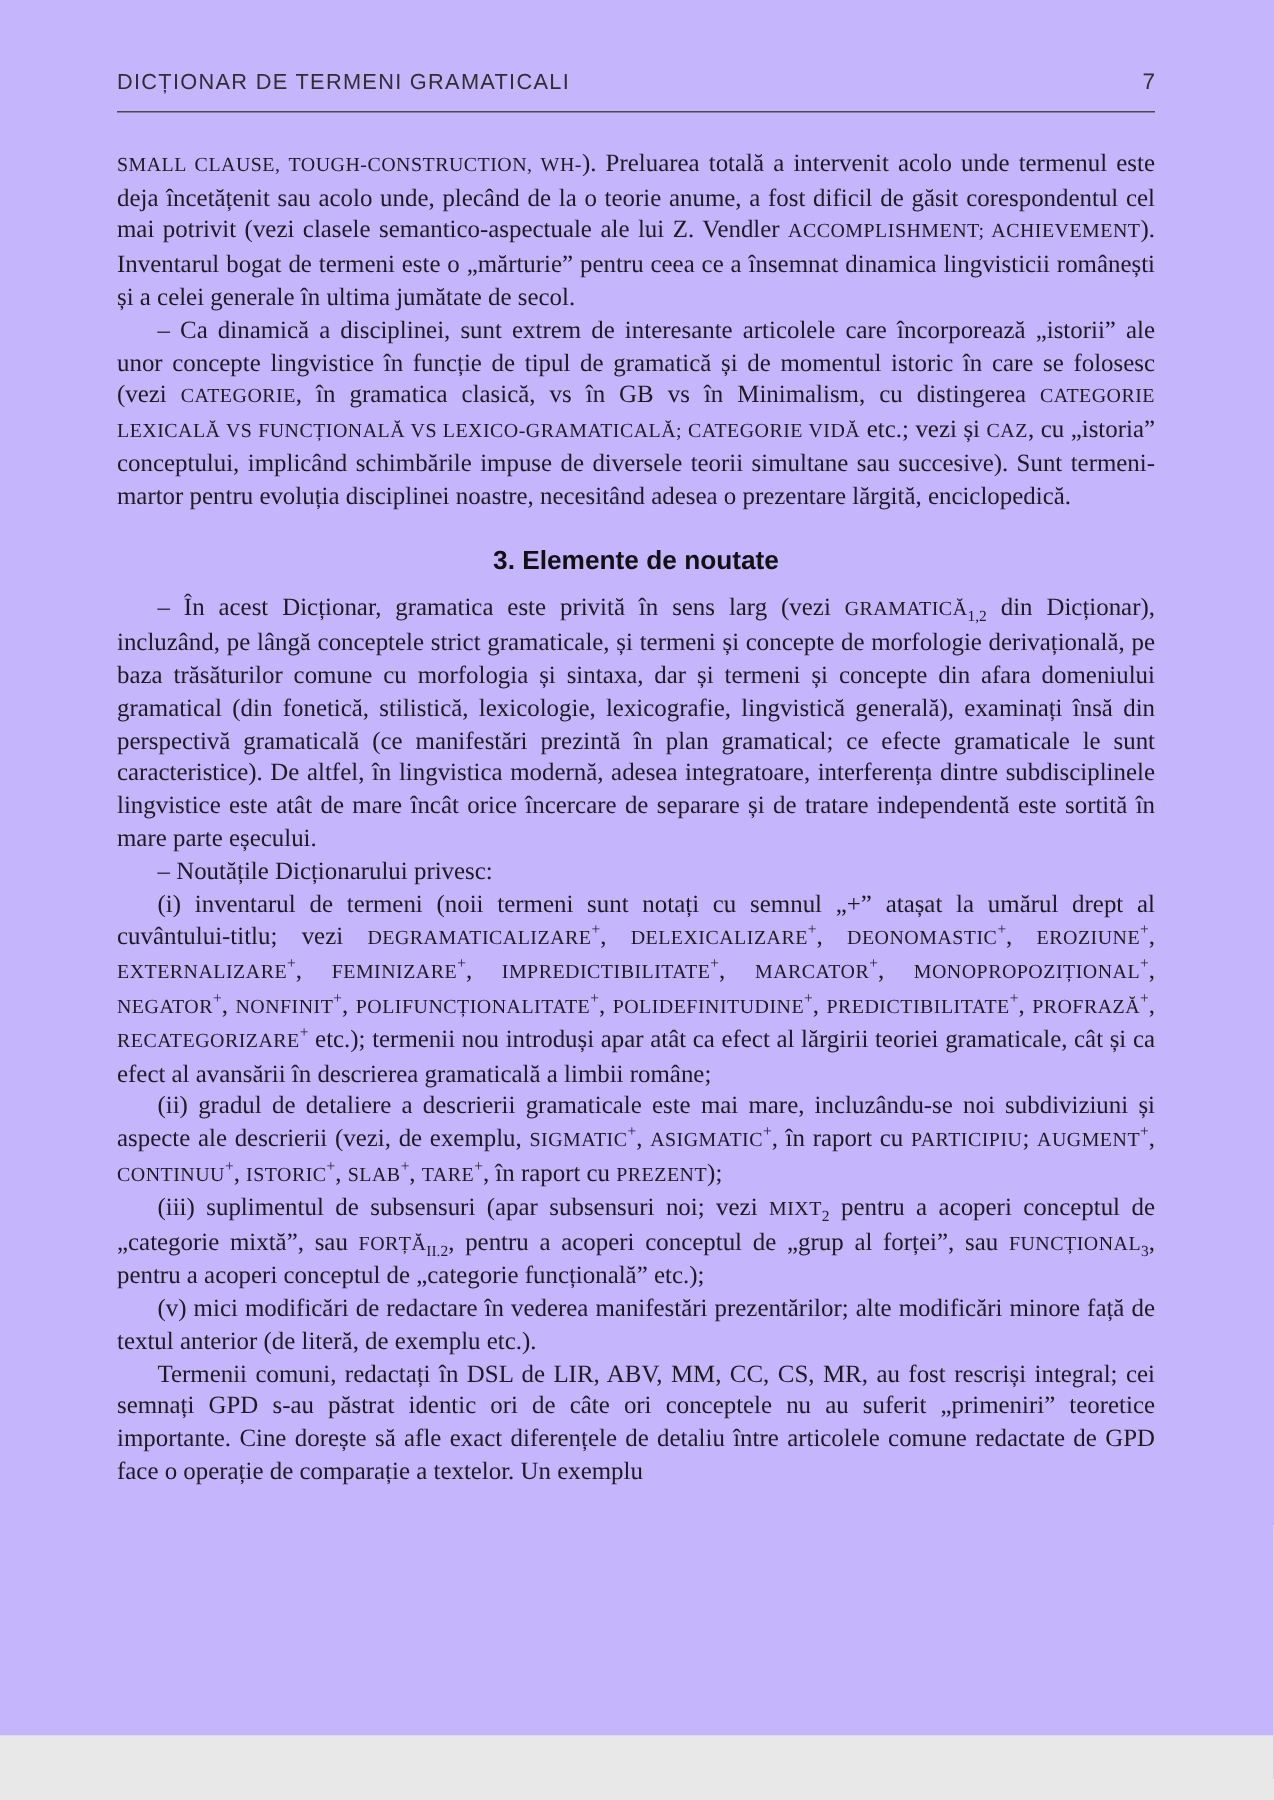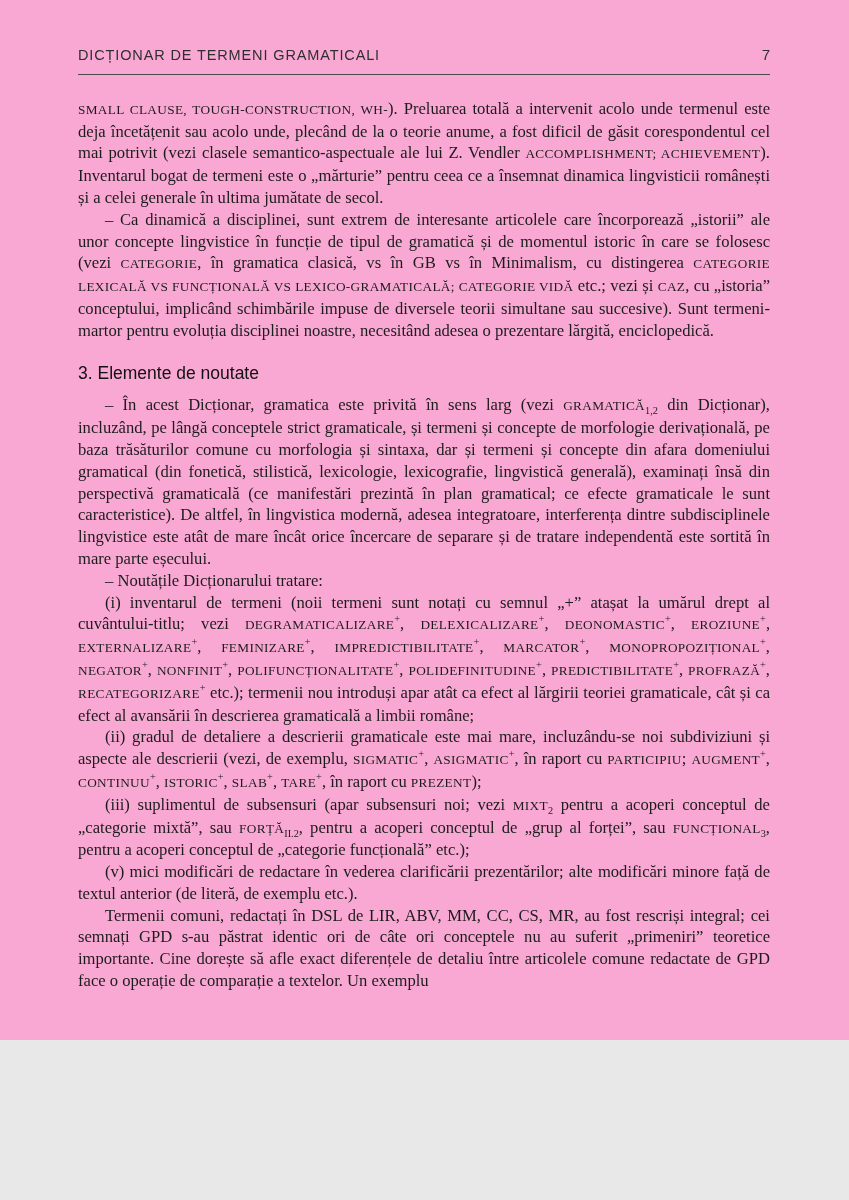--- a/index.html
+++ b/index.html
@@ -4,23 +4,23 @@
 <title>Dicționar de termeni gramaticali – p. 7</title>
 <style>
   html, body {
     margin: 0;
     padding: 0;
     background: #e8e8e8;
   }
   .page {
     position: relative;
     width: 849px;
-    height: 1040px;
+    height: 1157px;
     margin: 0 auto;
-    background: #f9a8d4;
+    background: #c4b5fd;
     box-sizing: border-box;
     padding: 44px 79px 50px 78px;
     font-family: "Liberation Serif", "DejaVu Serif", serif;
     font-size: 16.6px;
     line-height: 21.8px;
     color: #1c1c1c;
     overflow: hidden;
   }
   .page-header {
     display: flex;
@@ -42,24 +42,24 @@
     margin: 0;
     text-align: justify;
     text-indent: 27px;
   }
   .page-body p.noindent {
     text-indent: 0;
   }
   h2.section-heading {
     font-family: "Liberation Sans", "DejaVu Sans", sans-serif;
     font-size: 17.5px;
-    font-weight: 400;
+    font-weight: 700;
     color: #111;
     margin: 21px 0 10px 0;
-    text-align: left;
+    text-align: center;
   }
   
   .sc {
     font-size: 0.8em;
     letter-spacing: 0.025em;
   }
   .it {
   }
   .sup {
     vertical-align: super;
@@ -86,27 +86,27 @@
   <main class="page-body">
 
     <p class="noindent"><span class="sc it">SMALL CLAUSE, TOUGH-CONSTRUCTION, WH-</span><span>). Preluarea totală a intervenit acolo unde termenul este deja încetățenit sau acolo unde, plecând de la o teorie anume, a fost dificil de găsit corespondentul cel mai potrivit (vezi clasele semantico-aspectuale ale lui Z. Vendler </span><span class="sc it">ACCOMPLISHMENT; ACHIEVEMENT</span><span>). Inventarul bogat de termeni este o „mărturie” pentru ceea ce a însemnat dinamica lingvisticii românești și a celei generale în ultima jumătate de secol.</span></p>
 
     <p><span>– Ca dinamică a disciplinei, sunt extrem de interesante articolele care încorporează „istorii” ale unor concepte lingvistice în funcție de tipul de gramatică și de momentul istoric în care se folosesc (vezi </span><span class="sc">CATEGORIE</span><span>, în gramatica clasică, </span><span class="it">vs</span><span> în GB </span><span class="it">vs</span><span> în Minimalism, cu distingerea </span><span class="sc">CATEGORIE LEXICALĂ VS FUNCȚIONALĂ VS LEXICO-GRAMATICALĂ; CATEGORIE VIDĂ</span><span> etc.; vezi și </span><span class="sc">CAZ</span><span>, cu „istoria” conceptului, implicând schimbările impuse de diversele teorii simultane sau succesive). Sunt termeni-martor pentru evoluția disciplinei noastre, necesitând adesea o prezentare lărgită, enciclopedică.</span></p>
 
     <h2 class="section-heading">3. Elemente de noutate</h2>
 
     <p><span>– În acest </span><span class="it">Dicționar</span><span>, gramatica este privită în sens larg (vezi </span><span class="sc">GRAMATICĂ</span><span class="sub">1,2</span><span> din </span><span class="it">Dicționar</span><span>), incluzând, pe lângă conceptele strict gramaticale, și termeni și concepte de morfologie derivațională, pe baza trăsăturilor comune cu morfologia și sintaxa, dar și termeni și concepte din afara domeniului gramatical (din fonetică, stilistică, lexicologie, lexicografie, lingvistică generală), examinați însă din perspectivă gramaticală (ce manifestări prezintă în plan gramatical; ce efecte gramaticale le sunt caracteristice). De altfel, în lingvistica modernă, adesea integratoare, interferența dintre subdisciplinele lingvistice este atât de mare încât orice încercare de separare și de tratare independentă este sortită în mare parte eșecului.</span></p>
 
-    <p><span>– Noutățile </span><span class="it">Dicționarului</span><span> tratare:</span></p>
+    <p><span>– Noutățile </span><span class="it">Dicționarului</span><span> privesc:</span></p>
 
     <p><span>(i) inventarul de termeni (noii termeni sunt notați cu semnul „+” atașat la umărul drept al cuvântului-titlu; vezi </span><span class="sc">DEGRAMATICALIZARE</span><span class="sup">+</span><span>, </span><span class="sc">DELEXICALIZARE</span><span class="sup">+</span><span>, </span><span class="sc">DEONOMASTIC</span><span class="sup">+</span><span>, </span><span class="sc">EROZIUNE</span><span class="sup">+</span><span>, </span><span class="sc">EXTERNALIZARE</span><span class="sup">+</span><span>, </span><span class="sc">FEMINIZARE</span><span class="sup">+</span><span>, </span><span class="sc">IMPREDICTIBILITATE</span><span class="sup">+</span><span>, </span><span class="sc">MARCATOR</span><span class="sup">+</span><span>, </span><span class="sc">MONOPROPOZIȚIONAL</span><span class="sup">+</span><span>, </span><span class="sc">NEGATOR</span><span class="sup">+</span><span>, </span><span class="sc">NONFINIT</span><span class="sup">+</span><span>, </span><span class="sc">POLIFUNCȚIONALITATE</span><span class="sup">+</span><span>, </span><span class="sc">POLIDEFINITUDINE</span><span class="sup">+</span><span>, </span><span class="sc">PREDICTIBILITATE</span><span class="sup">+</span><span>, </span><span class="sc">PROFRAZĂ</span><span class="sup">+</span><span>, </span><span class="sc">RECATEGORIZARE</span><span class="sup">+</span><span> etc.); termenii nou introduși apar atât ca efect al lărgirii teoriei gramaticale, cât și ca efect al avansării în descrierea gramaticală a limbii române;</span></p>
 
     <p><span>(ii) gradul de detaliere a descrierii gramaticale este mai mare, incluzându-se noi subdiviziuni și aspecte ale descrierii (vezi, de exemplu, </span><span class="sc">SIGMATIC</span><span class="sup">+</span><span>, </span><span class="sc">ASIGMATIC</span><span class="sup">+</span><span>, în raport cu </span><span class="sc">PARTICIPIU</span><span>; </span><span class="sc">AUGMENT</span><span class="sup">+</span><span>, </span><span class="sc">CONTINUU</span><span class="sup">+</span><span>, </span><span class="sc">ISTORIC</span><span class="sup">+</span><span>, </span><span class="sc">SLAB</span><span class="sup">+</span><span>, </span><span class="sc">TARE</span><span class="sup">+</span><span>, în raport cu </span><span class="sc">PREZENT</span><span>);</span></p>
 
     <p><span>(iii) suplimentul de subsensuri (apar subsensuri noi; vezi </span><span class="sc">MIXT</span><span class="sub">2</span><span> pentru a acoperi conceptul de „categorie mixtă”, sau </span><span class="sc">FORȚĂ</span><span class="sub">II.2</span><span>, pentru a acoperi conceptul de „grup al forței”, sau </span><span class="sc">FUNCȚIONAL</span><span class="sub">3</span><span>, pentru a acoperi conceptul de „categorie funcțională” etc.);</span></p>
 
 
-    <p><span>(v) mici modificări de redactare în vederea clarificării prezentărilor; alte modificări minore față de textul anterior (de literă, de exemplu etc.).</span></p>
+    <p><span>(v) mici modificări de redactare în vederea manifestări prezentărilor; alte modificări minore față de textul anterior (de literă, de exemplu etc.).</span></p>
 
     <p><span>Termenii comuni, redactați în </span><span class="it">DSL</span><span> de LIR, ABV, MM, CC, CS, MR, au fost rescriși integral; cei semnați GPD s-au păstrat identic ori de câte ori conceptele nu au suferit „primeniri” teoretice importante. Cine dorește să afle exact diferențele de detaliu între articolele comune redactate de GPD face o operație de comparație a textelor. Un exemplu</span></p>
 
   </main>
 </div>
 
 </body></html>

